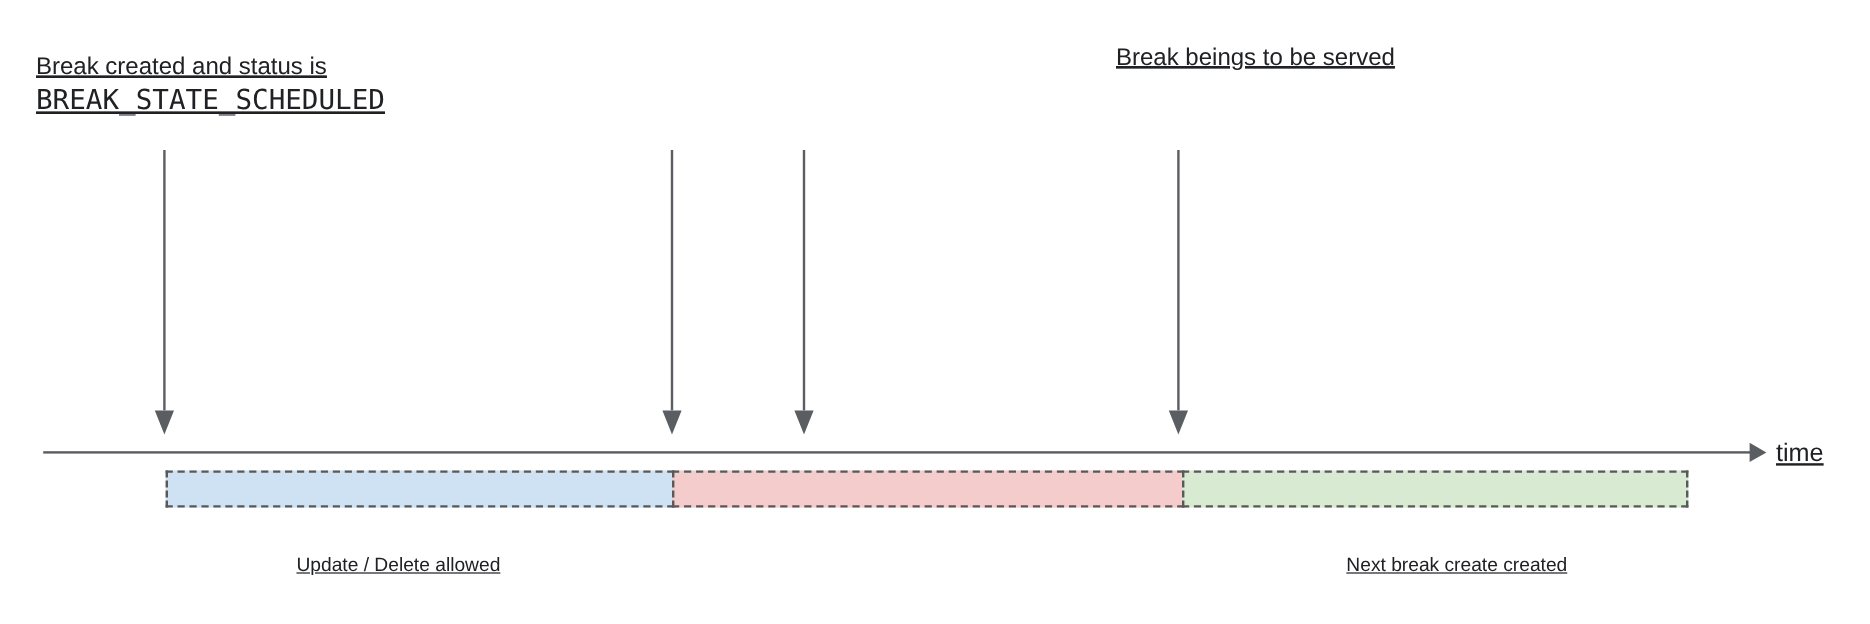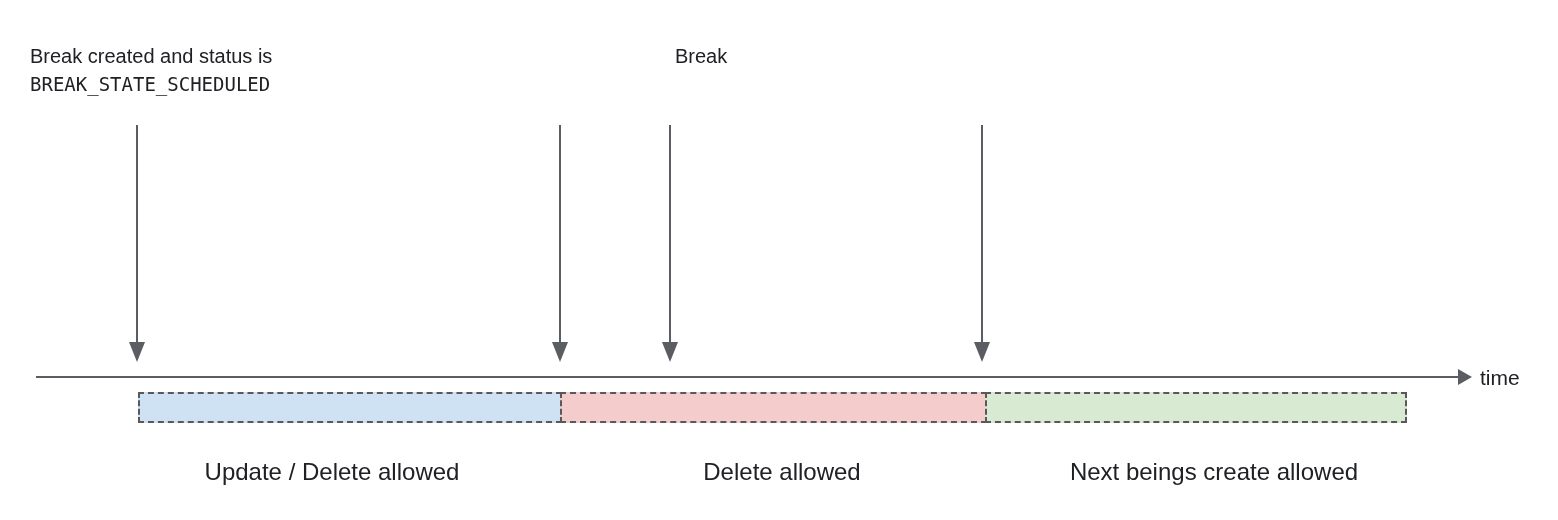--- a/index.html
+++ b/index.html
@@ -1,34 +1,34 @@
 <!DOCTYPE html>
 <html><head>
 <meta charset="utf-8">
 <style>
-  * { margin: 0; padding: 0; box-sizing: border-box; }
+  * { margin: 0; padding: 0; box-sizing: border-box; text-decoration: underline; }
   html, body { background: #ffffff; }
   .canvas {
     position: relative;
     width: 1558px;
     height: 520px;
     background: #ffffff;
     overflow: hidden;
     font-family: "Liberation Sans", sans-serif;
     color: #202124;
   }
   
   .annotation {
     position: absolute;
     font-size: 20px;
     line-height: 28px;
     white-space: nowrap;
   }
   .ann-line { font-family: "Liberation Sans", sans-serif; }
-  .ann-code { font-family: "DejaVu Sans Mono", monospace; font-size: 19px; }
+  .ann-code { font-family: "DejaVu Sans Mono", monospace; font-size: 23px; }
   
   .v-arrow {
     position: absolute;
     width: 16px;
     display: flex;
     flex-direction: column;
     align-items: center;
   }
   .v-arrow .shaft { width: 2px; flex: 1; }
   .v-arrow .head {
@@ -58,41 +58,41 @@
   .segment {
     position: absolute;
     height: 31px;
     border: 2px dashed #595959;
   }
   
   .segment-label {
     position: absolute;
     width: 400px;
     text-align: center;
-    font-size: 24px;
+    font-size: 16px;
     line-height: 24px;
     white-space: nowrap;
   }
 </style>
 </head>
 <body>
 
 <div class="canvas">
 
   <div class="annotation" style="left:30px; top:42px;">
     <div class="ann-line">Break created and status is</div>
     <div class="ann-code">BREAK_STATE_SCHEDULED</div>
   </div>
 
 
   <div class="annotation" style="left:675px; top:42px;">
-    <div class="ann-line">Break</div>
   </div>
 
   <div class="annotation" style="left:930px; top:34px;">
+    <div class="ann-line">Break beings to be served</div>
   </div>
 
   <div class="v-arrow" style="left:129px; top:125px; height:237px;">
     <div class="shaft" style="background-color: rgb(90, 93, 97);"></div>
     <div class="head" style="border-top-color: rgb(90, 93, 97);"></div>
   </div>
   <div class="v-arrow" style="left:552px; top:125px; height:237px;">
     <div class="shaft" style="background-color: rgb(90, 93, 97);"></div>
     <div class="head" style="border-top-color: rgb(90, 93, 97);"></div>
   </div>
@@ -107,16 +107,15 @@
 
   <div class="axis-line" style="left: 36px; top: 376px; width: 1424px; background-color: rgb(90, 93, 97);"></div>
   <div class="axis-head" style="left: 1458px; top: 369px; border-left-color: rgb(90, 93, 97);"></div>
   <div class="axis-label" style="left:1480px; top:366px;">time</div>
 
   <div class="segment" style="left: 138px; top: 392px; width: 424px; background-color: rgb(207, 226, 243);"></div>
   <div class="segment" style="left: 560px; top: 392px; width: 427px; background-color: rgb(244, 204, 204);"></div>
   <div class="segment" style="left: 985px; top: 392px; width: 422px; background-color: rgb(217, 234, 211);"></div>
 
   <div class="segment-label" style="left:132px; top:460px;">Update / Delete allowed</div>
-  <div class="segment-label" style="left:582px; top:460px;">Delete allowed</div>
-  <div class="segment-label" style="left:1014px; top:460px;">Next beings create allowed</div>
+  <div class="segment-label" style="left:1014px; top:460px;">Next break create created</div>
 
 </div>
 
 </body></html>

